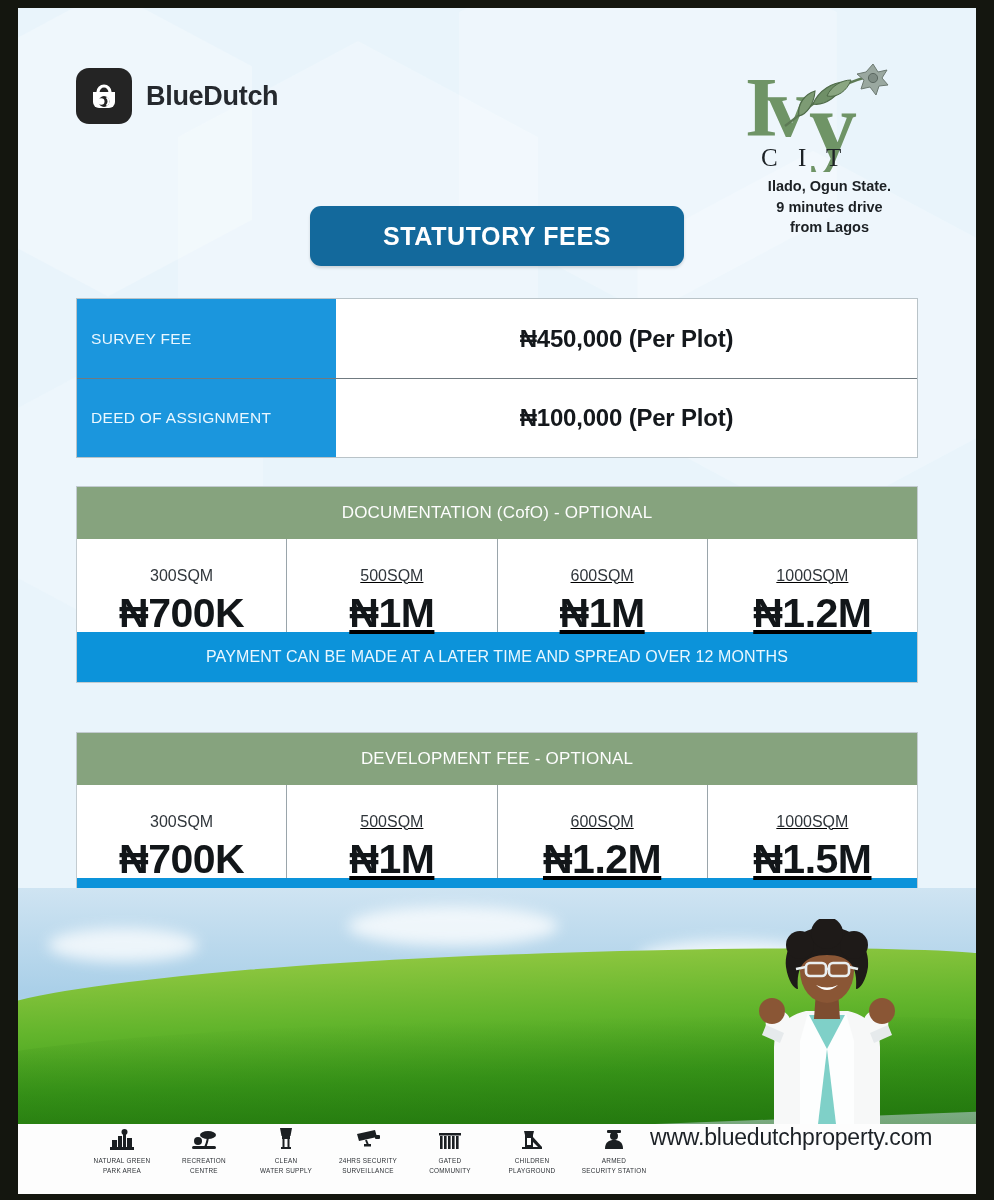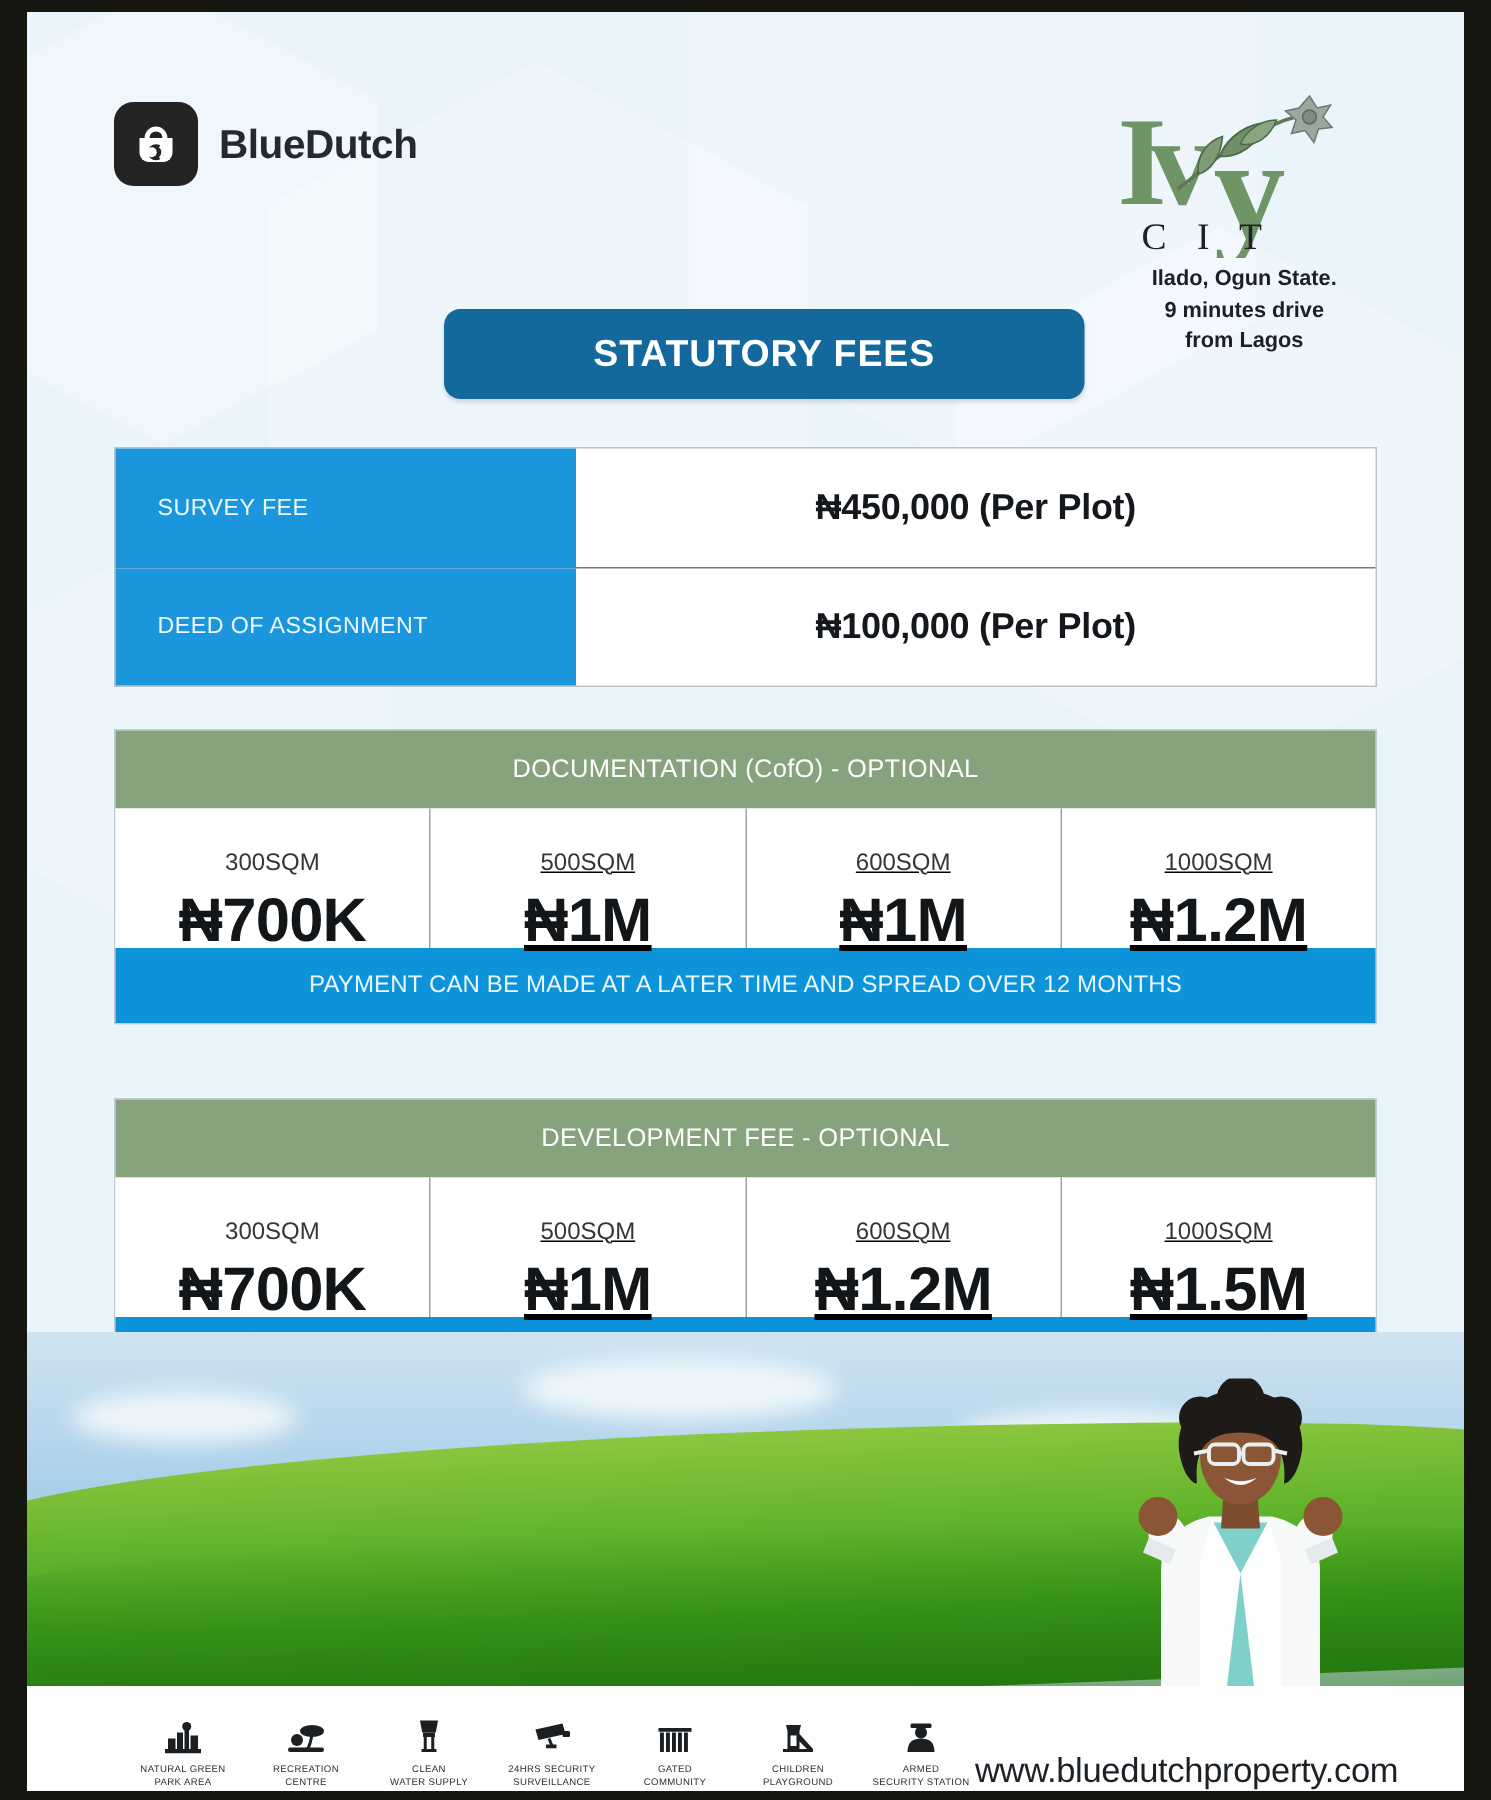--- a/index.html
+++ b/index.html
@@ -26,37 +26,37 @@
     width: 56px; height: 56px; border-radius: 13px; background: #242424;
     display: flex; align-items: center; justify-content: center;
   }
   #bd-name { font-size: 27px; font-weight: bold; color: #25292e; letter-spacing: -0.3px; }
 
   #ivy-block { position: absolute; right: 44px; top: 52px; width: 205px; text-align: center; }
   #ivy-logo { position: relative; height: 110px; }
   #ivy-sub { margin-top: 6px; font-size: 14.5px; font-weight: bold; color: #1c2024; line-height: 1.42; }
 
   #title-pill {
-    position: absolute; left: 278px; top: 198px; width: 427px; height: 60px;
+    position: absolute; left: 292px; top: 198px; width: 374px; height: 60px;
     background: #13699c; border-radius: 11px;
     display: flex; align-items: center; justify-content: center;
     box-shadow: 0 2px 3px rgba(0,0,0,.14);
   }
   #title-pill span { color: #fff; font-size: 25px; font-weight: bold; letter-spacing: .6px; }
 
   
   .tbl { position: absolute; left: 58px; width: 842px; }
 
   
   #t-statutory { top: 290px; border: 1px solid #b9c3c8; background: #fff; }
   .srow { display: flex; height: 79px; }
   .srow + .srow { border-top: 1px solid #707a80; }
   .s-label {
-    width: 307px; background: #1b96dd; color: #eaf7ff;
-    display: flex; align-items: center; padding-left: 28px;
+    width: 259px; background: #1b96dd; color: #eaf7ff;
+    display: flex; align-items: center; padding-left: 14px;
     font-size: 15.5px; letter-spacing: .3px;
   }
   .s-val {
     flex: 1; display: flex; align-items: center; justify-content: center;
     color: #14181c; font-size: 24px; font-weight: bold; letter-spacing: -.2px;
   }
 
   
   .optblk { border: 1px solid #c2cbd0; background: #fff; }
   .opt-head {
@@ -98,21 +98,21 @@
     border-radius: 100% 100% 0 0 / 70px 40px 0 0;
     transform: rotate(-1.4deg);
   }
 
   
   #lady { position: absolute; right: 44px; bottom: 0; width: 210px; height: 205px; }
 
   
   #footer {
     position: absolute; left: 0; right: 0; top: 1116px; bottom: 0;
-    background: #fdfdfd; display: flex; align-items: flex-end; padding-left: 32px;
+    background: #fdfdfd; display: flex; align-items: flex-start; padding-left: 32px;
   }
   #amen { display: flex; align-items: flex-start; padding-left: 36px; gap: 10px; }
   .amen-item { width: 72px; text-align: center; }
   .amen-ico { height: 26px; display: flex; align-items: flex-end; justify-content: center; }
   .amen-lbl {
     margin-top: 6px; font-size: 6.4px; color: #2d3136; line-height: 1.5;
     letter-spacing: .25px; white-space: pre-line;
   }
   #site { margin-left: auto; padding-right: 46px; font-size: 23px; color: #1c2126; letter-spacing: -.2px; }
 </style>

